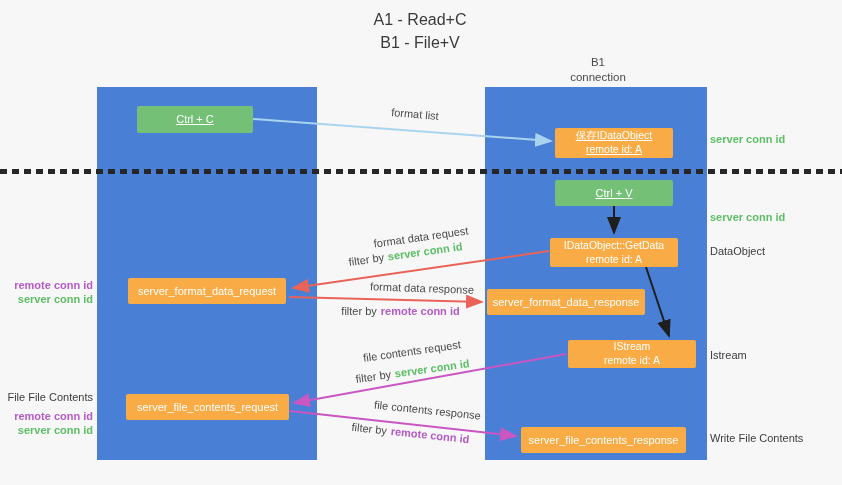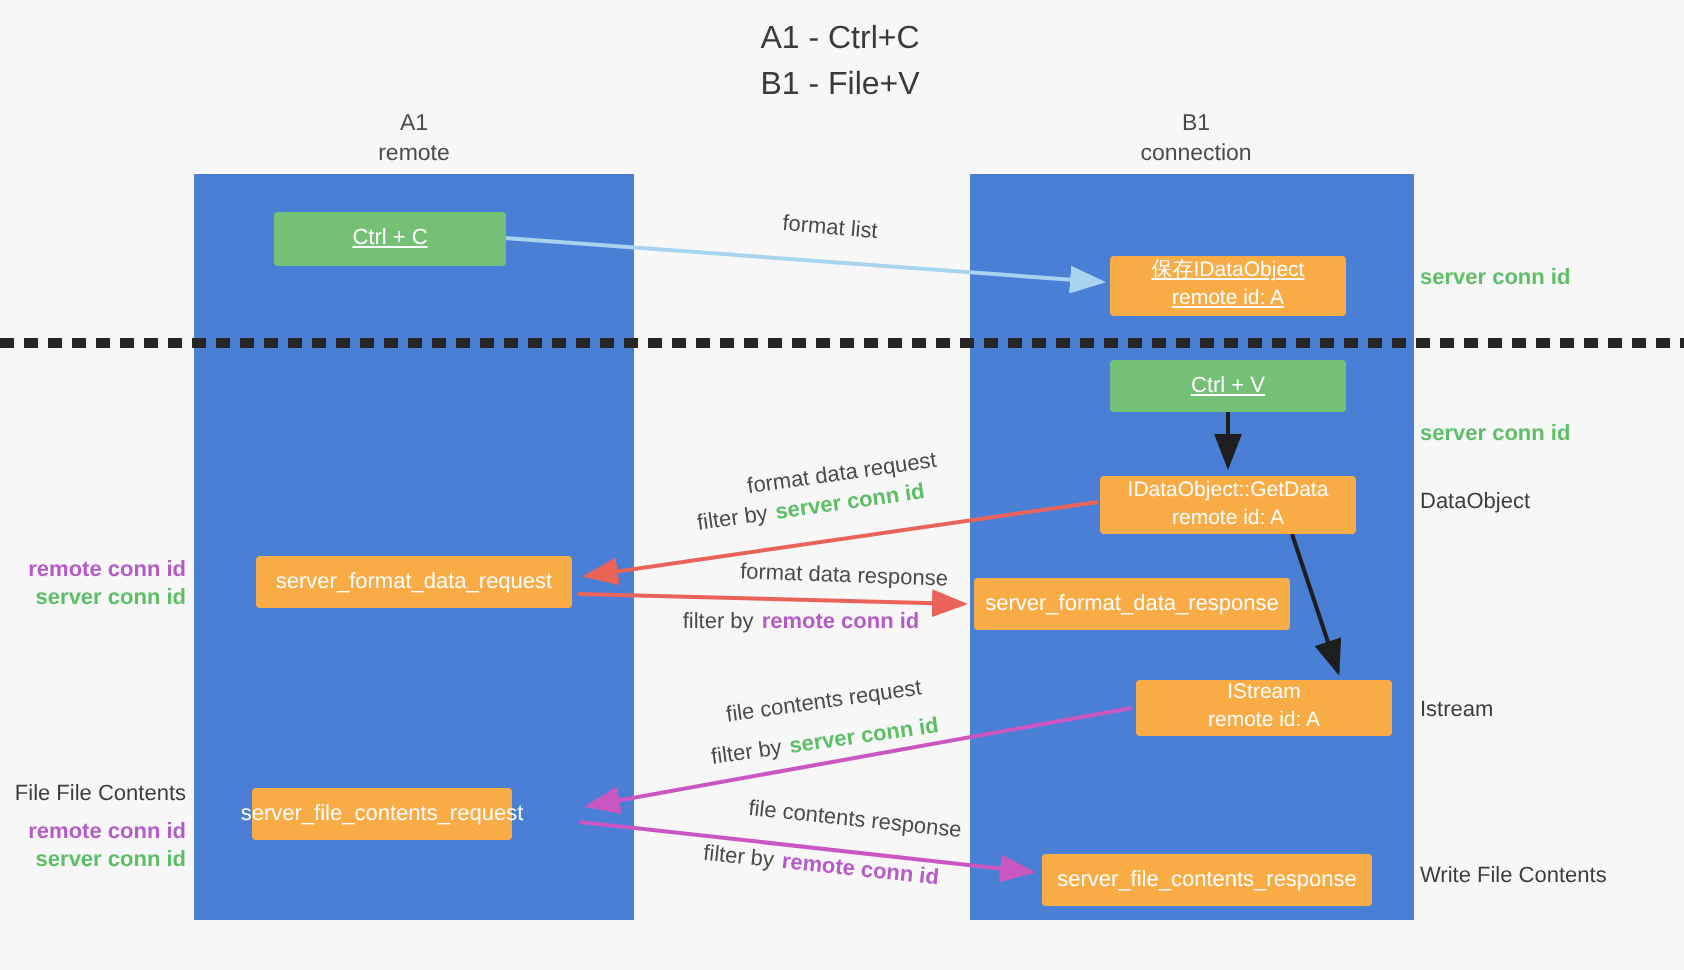--- a/index.html
+++ b/index.html
@@ -46,28 +46,24 @@
                white-space:nowrap;}
   .pair span{display:inline-block;}
   .pair .k{margin-right:4px;}
 </style>
 </head>
 <body>
 
 <div id="stage">
 
   <div class="title">
-    <div>A1 - Ctrl+C</div>
+    <div>A1 - Read+C</div>
     <div>B1 - File+V</div>
   </div>
 
-  <div id="hdr-left" class="lane-header">
-    <div>A1</div>
-    <div>remote</div>
-  </div>
   <div id="hdr-right" class="lane-header">
     <div>B1</div>
     <div>connection</div>
   </div>
 
   <div id="lane-left" class="lane"></div>
   <div id="lane-right" class="lane"></div>
 
   <div class="dotted-line"></div>
 
@@ -119,21 +115,21 @@
 
   <div class="node orange" style="left:487px;top:289px;width:158px;height:26px;">
     <span>server_format_data_response</span>
   </div>
 
   <div class="node orange" style="left:568px;top:340px;width:128px;height:28px;">
     <span class="l2">IStream</span>
     <span class="l2">remote id: A</span>
   </div>
 
-  <div class="node orange" style="left:126px;top:394px;width:130px;height:26px;">
+  <div class="node orange" style="left:126px;top:394px;width:163px;height:26px;">
     <span>server_file_contents_request</span>
   </div>
 
   <div class="node orange" style="left:521px;top:427px;width:165px;height:26px;align-items:center;">
     <span>server_file_contents_response</span>
   </div>
 
   <div class="side-label right green-b" style="top:133px;">server conn id</div>
   <div class="side-label right green-b" style="top:211px;">server conn id</div>
   <div class="side-label right" style="top:245px;">DataObject</div>

